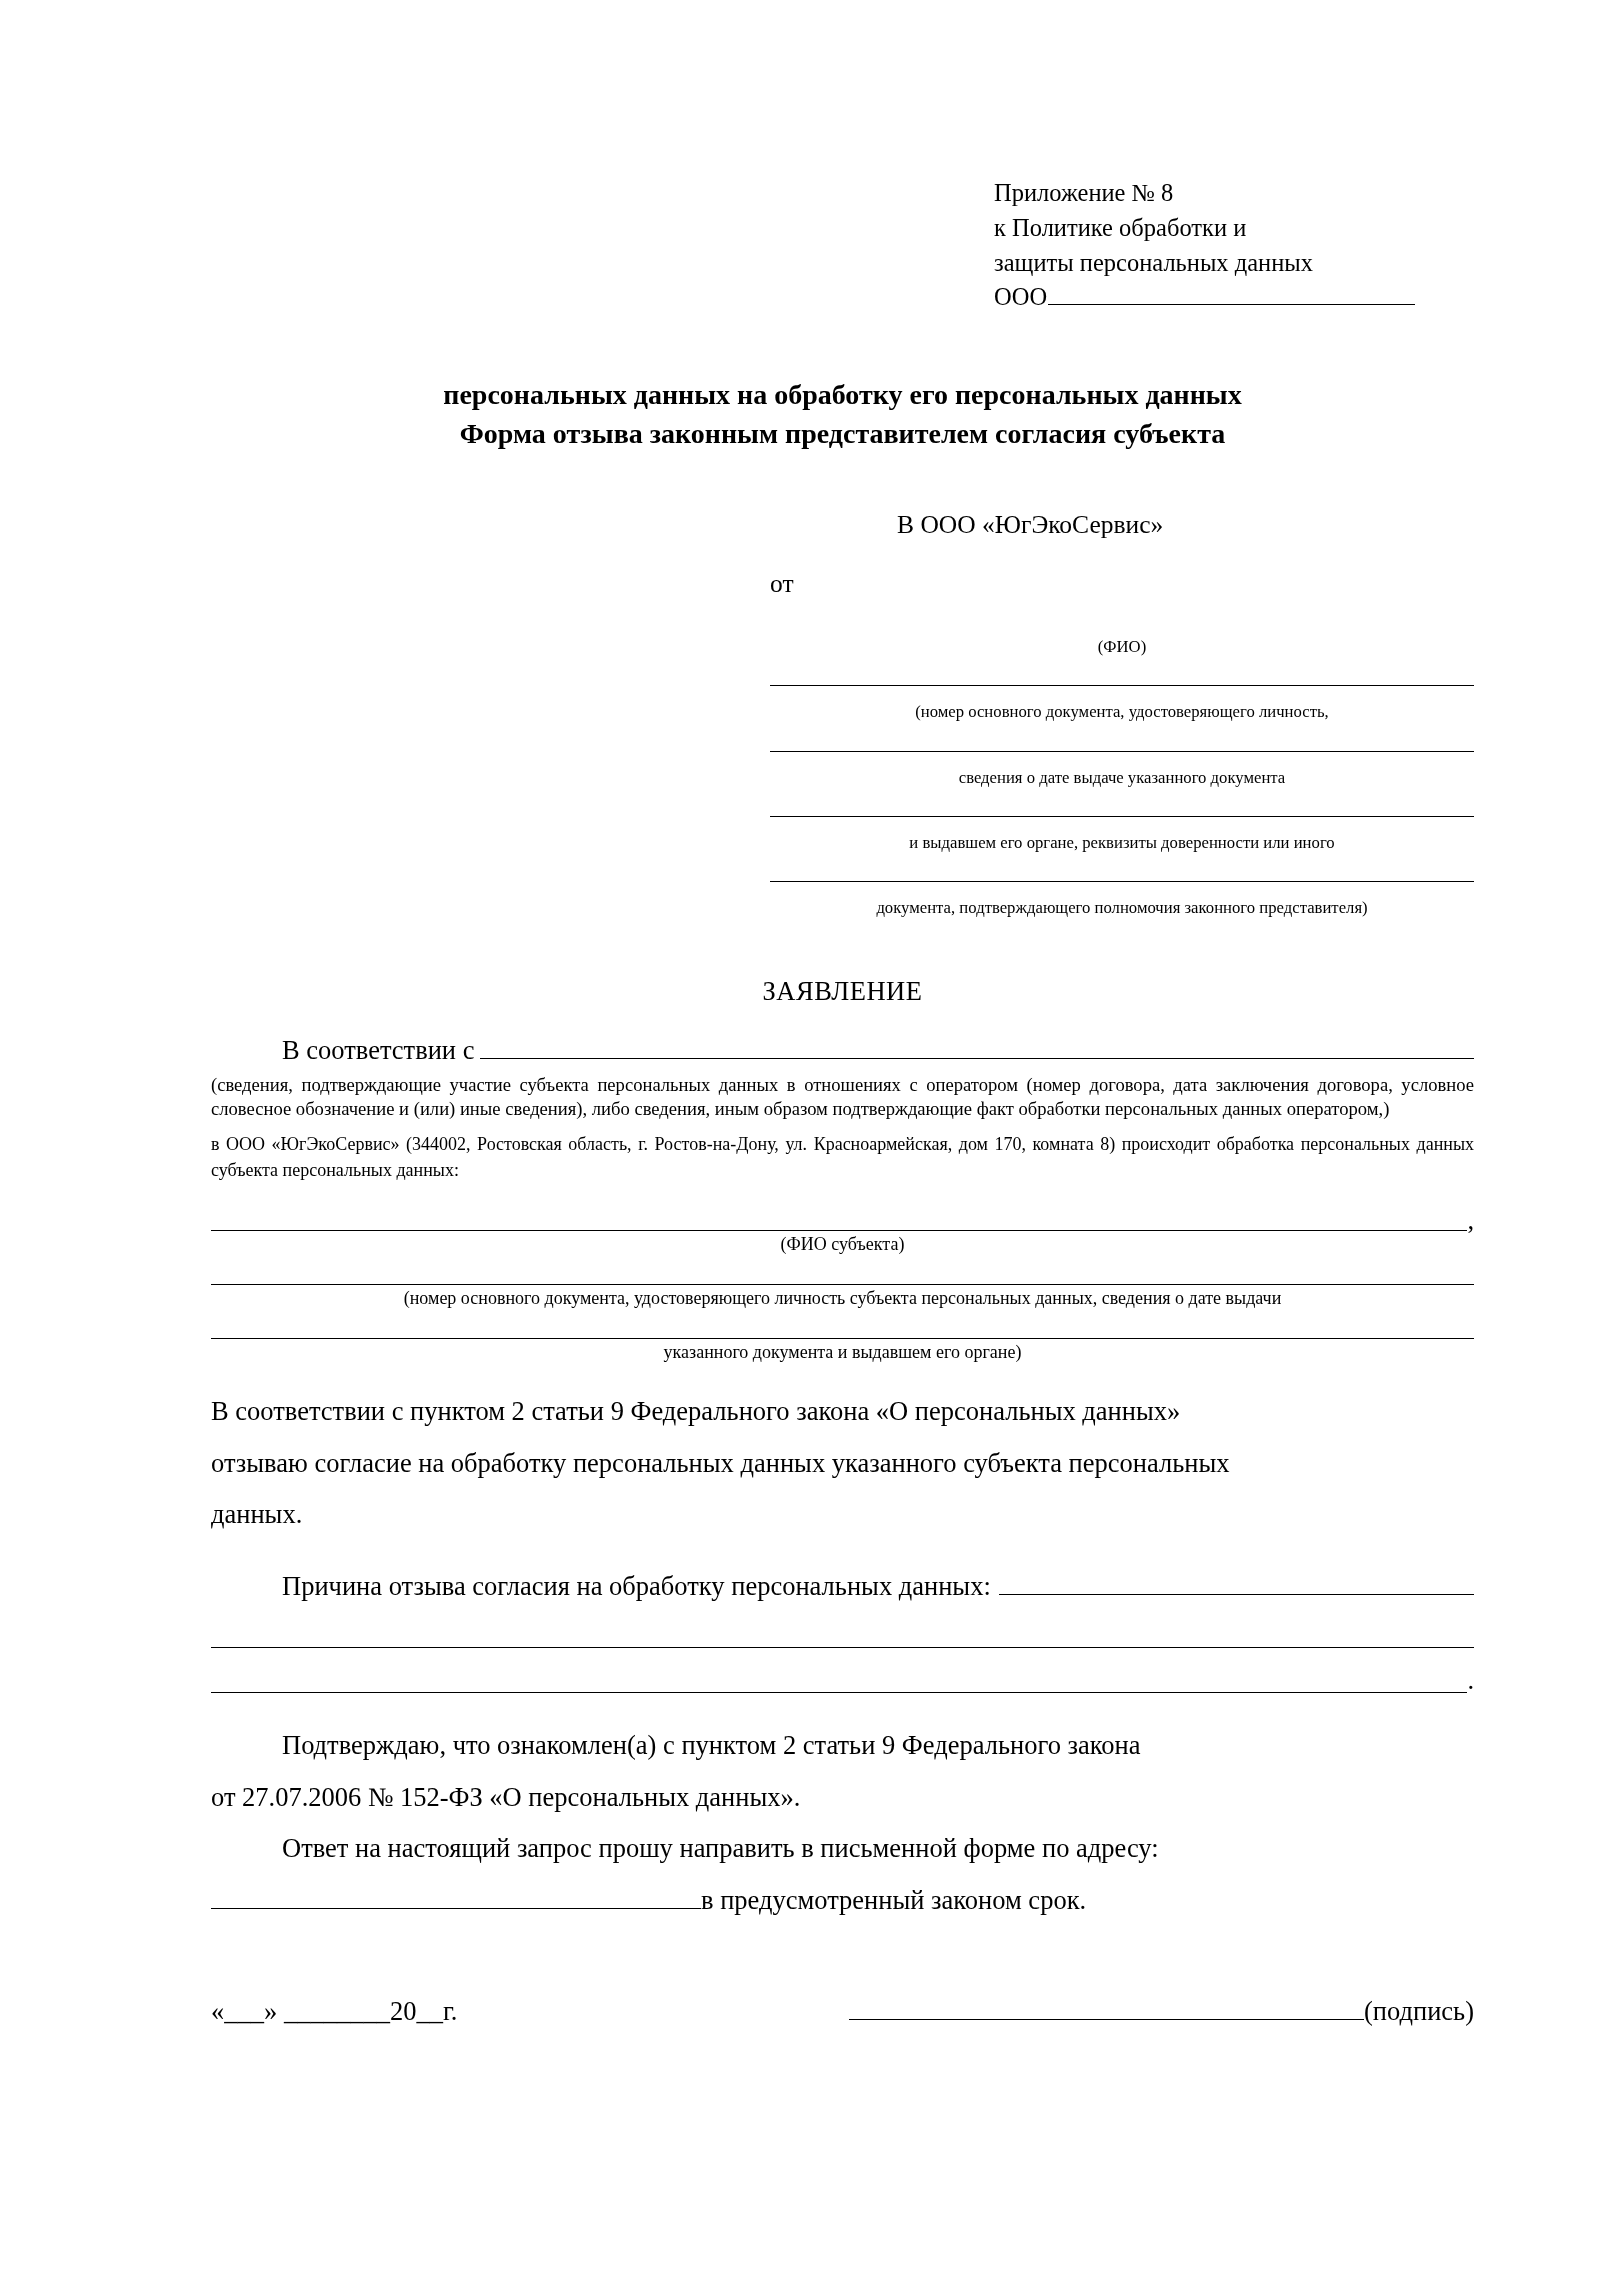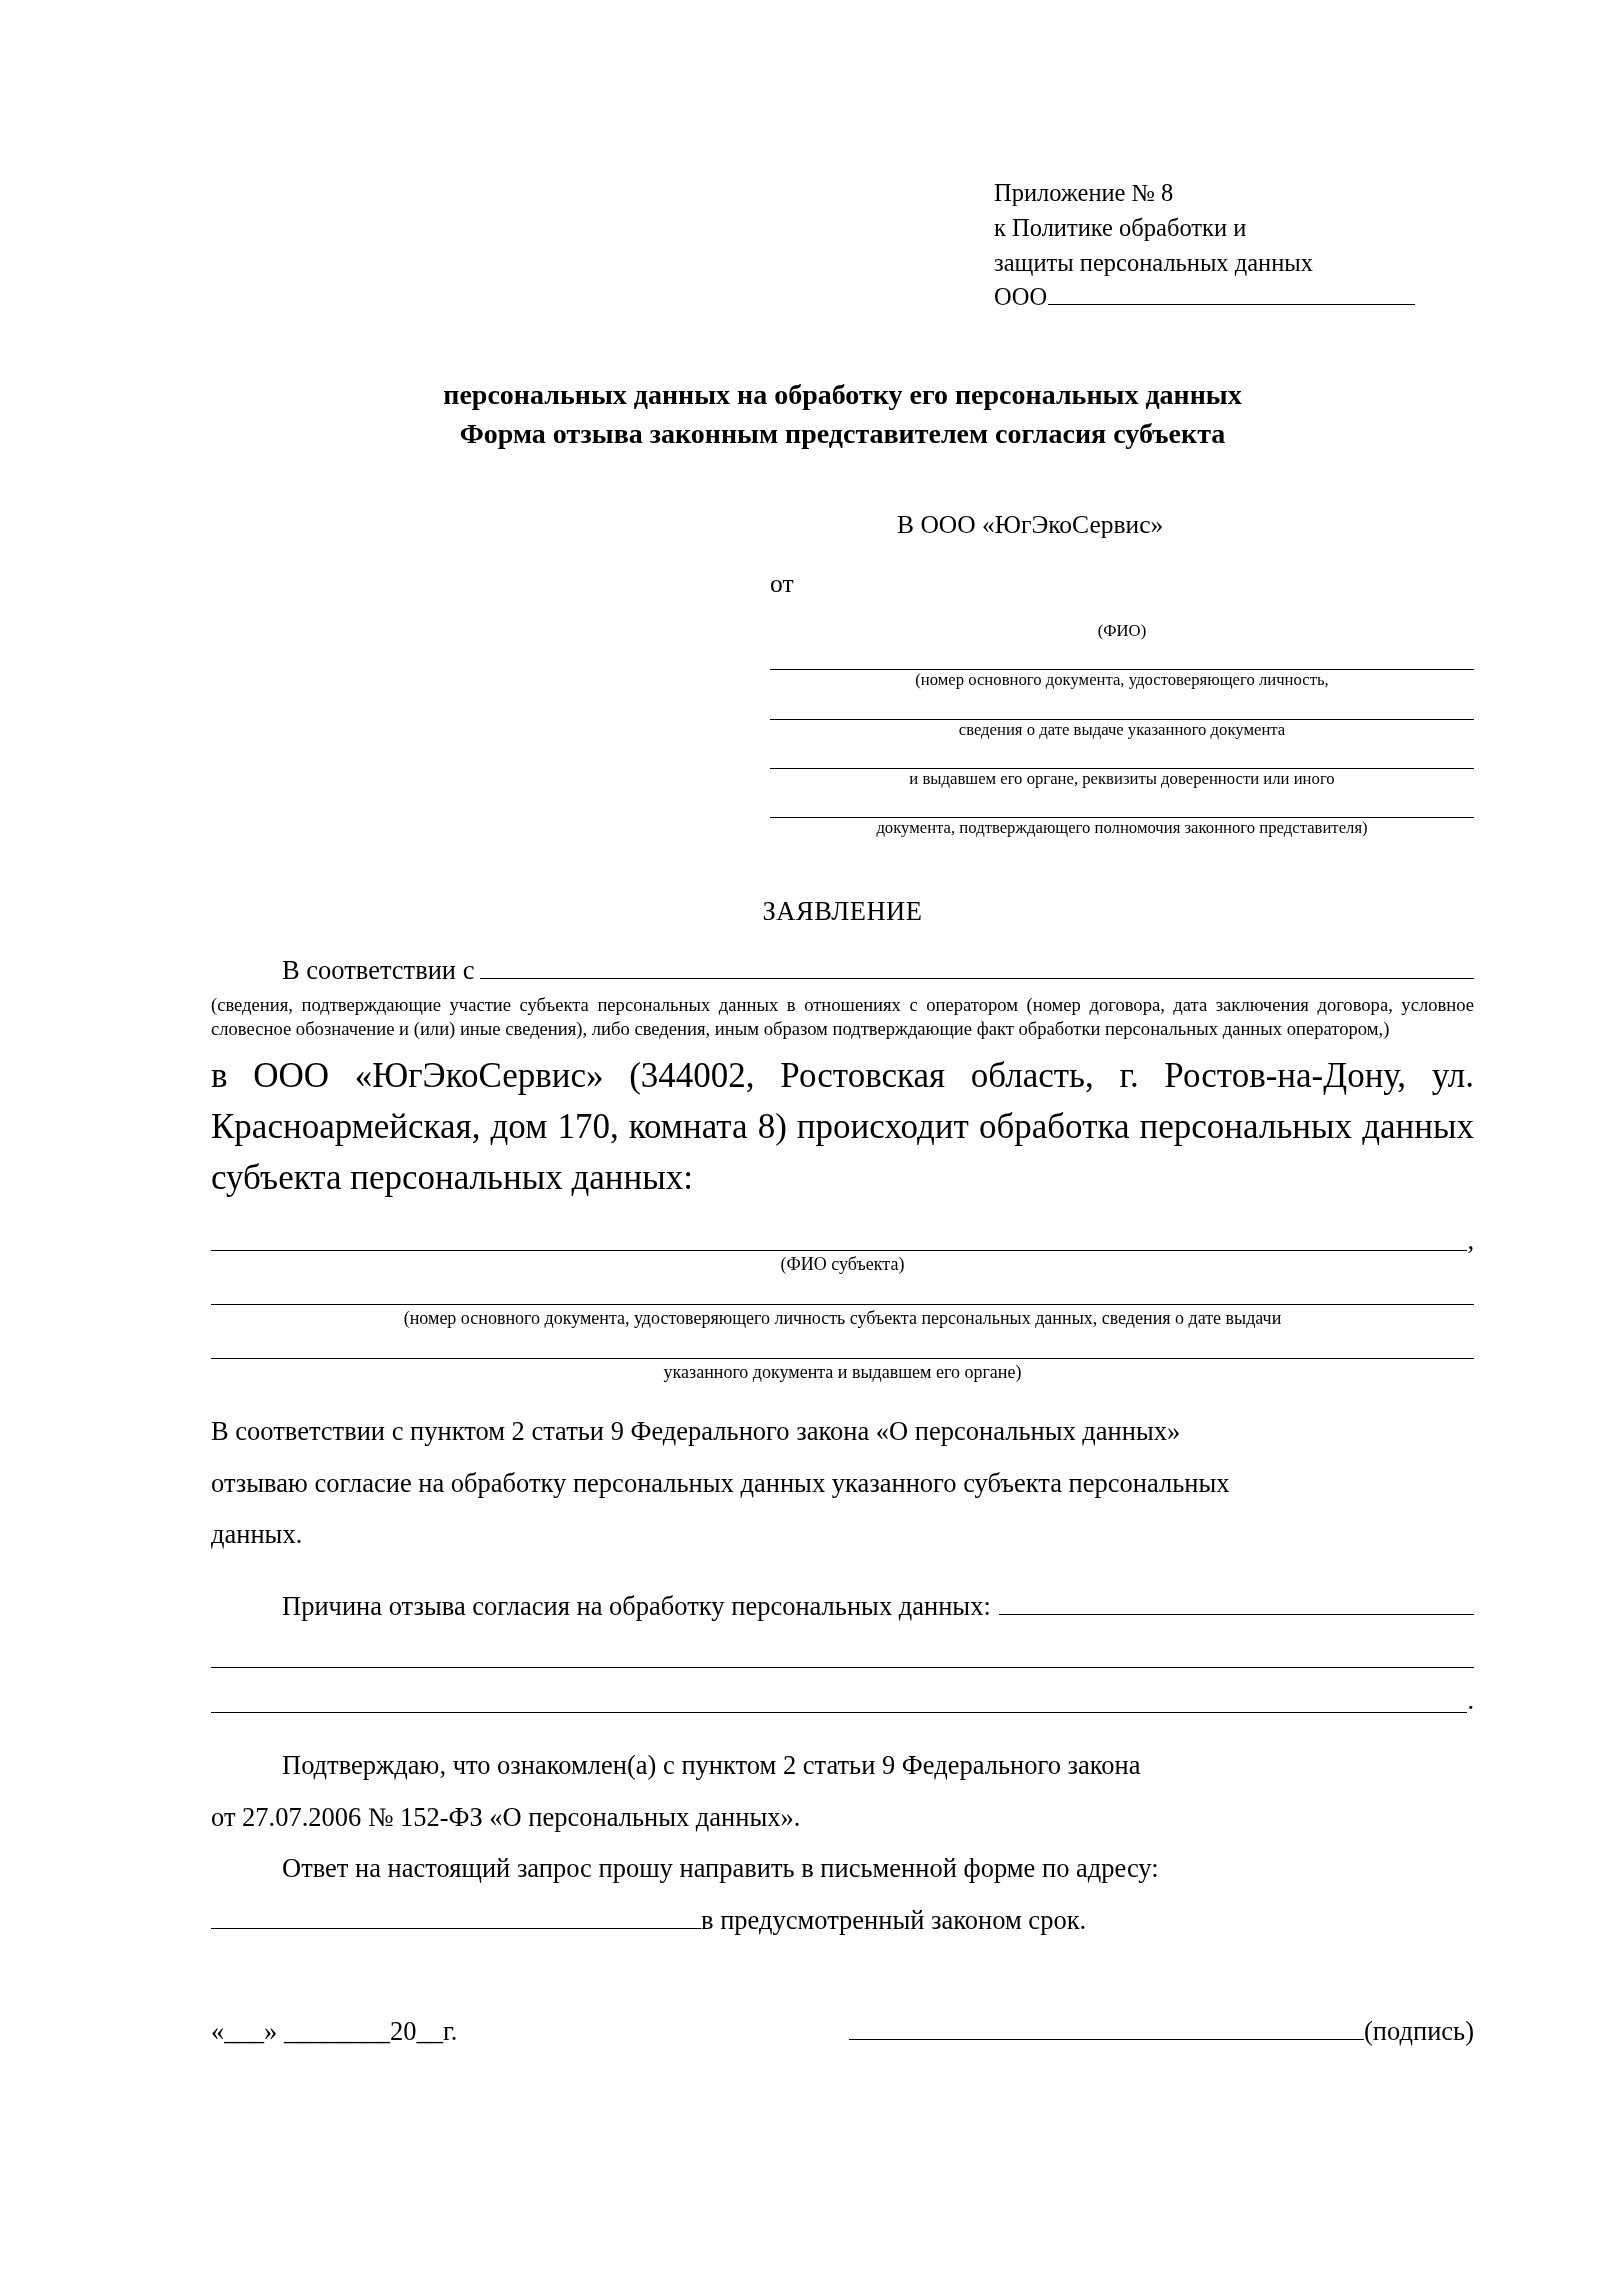--- a/index.html
+++ b/index.html
@@ -74,21 +74,21 @@
   }
   .ot-row .rule {
     flex: 1 1 auto;
     border-bottom: 1.6px solid #000;
     height: 20.6px;
   }
   .cap {
     font-size: 16.7px;
     text-align: center;
     line-height: 1.25;
-    margin-top: 0;
+    margin-top: 16px;
   }
   .blank-wrap { margin-left: -127px; }
   .blank-wrap .rule {
     border-bottom: 1.6px solid #000;
     height: 27.4px;
   }
 
   
   .statement-title {
     margin-top: 57px;
@@ -114,21 +114,21 @@
     height: 21.6px;
     margin-left: 5.9px;
   }
   .small-note {
     font-size: 18.6px;
     line-height: 1.3;
     text-align: justify;
     margin-top: 2.9px;
   }
   .para {
-    font-size: 35px;
+    font-size: 18px;
     line-height: 1.45;
     margin-top: 9.8px;
     text-align: justify;
   }
   .full-rule {
     border-bottom: 1.6px solid #000;
     height: 29px;
   }
   .rule-with-comma {
     display: flex;

